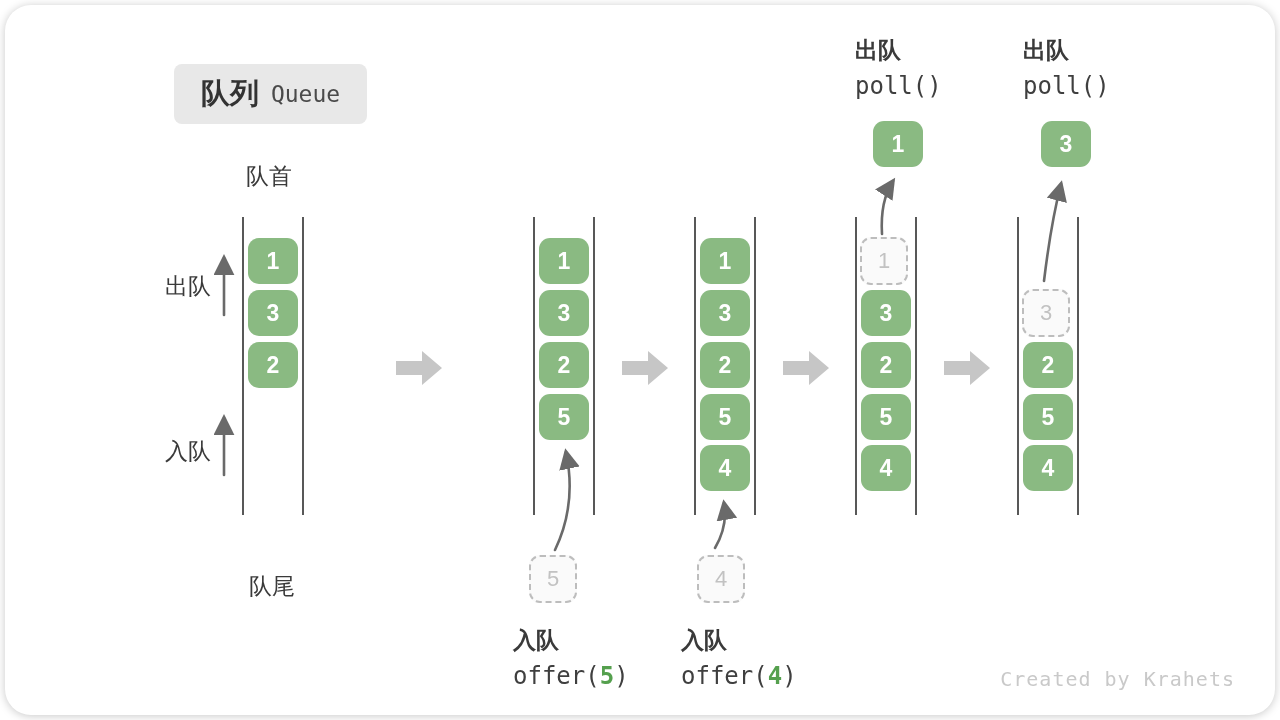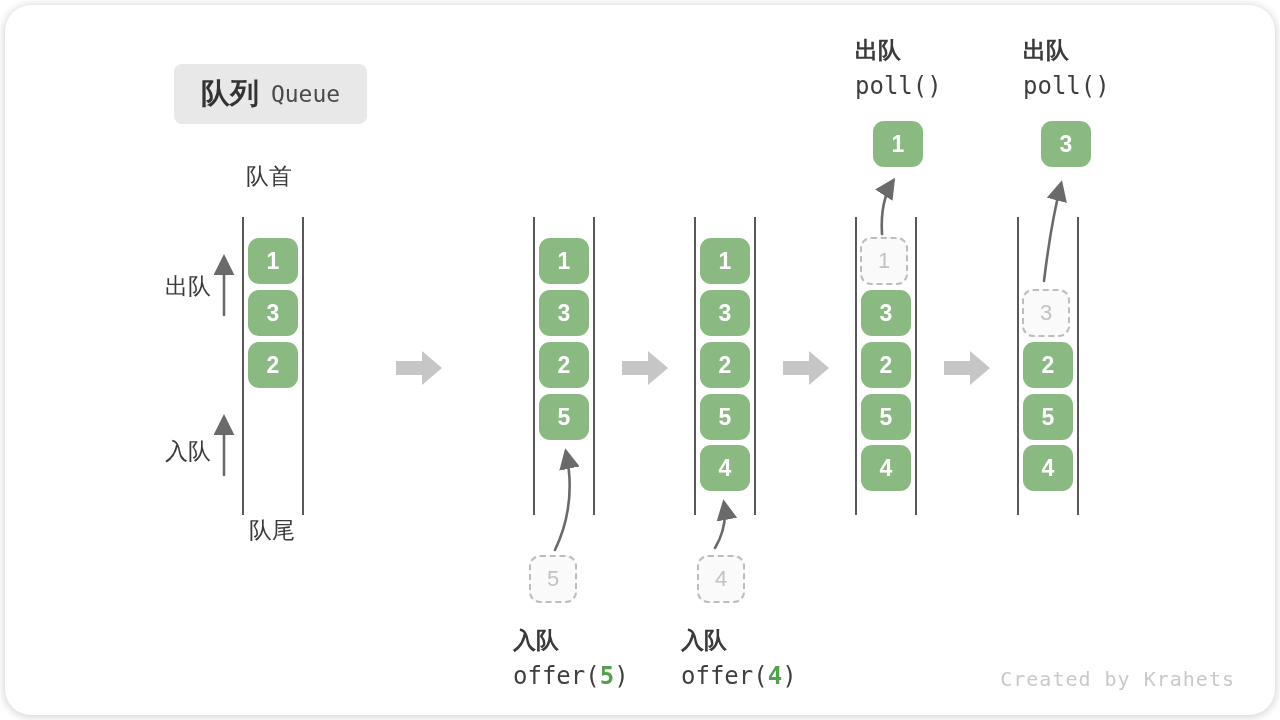--- a/index.html
+++ b/index.html
@@ -18,21 +18,21 @@
     position:absolute;left:169px;top:43px;width:193px;height:60px;
     background:#e8e8e8;border-radius:8px;
     display:flex;align-items:center;justify-content:center;gap:12px;margin-top:16px;
   }
   .title-zh{font-size:29px;font-weight:700;color:#333;}
   .title-en{font-size:23px;color:#4a4a4a;font-family:"DejaVu Sans Mono","Liberation Mono",monospace;}
 
   
   .cjk{font-weight:400;font-size:23px;color:#3a3a3a;white-space:nowrap;}
   .lbl-front{position:absolute;left:241px;top:156px;}
-  .lbl-rear{position:absolute;left:244px;top:510px;}
+  .lbl-rear{position:absolute;left:244px;top:566px;}
   .lbl-dequeue{position:absolute;left:160px;top:266px;}
   .lbl-enqueue{position:absolute;left:160px;top:431px;}
 
   
   .queue{position:absolute;top:212px;width:62px;height:298px;}
   .queue .line{position:absolute;top:0;bottom:0;width:2px;background:#585858;}
   .queue .line.left{left:0;}
   .queue .line.right{right:0;}
 
   .box{

